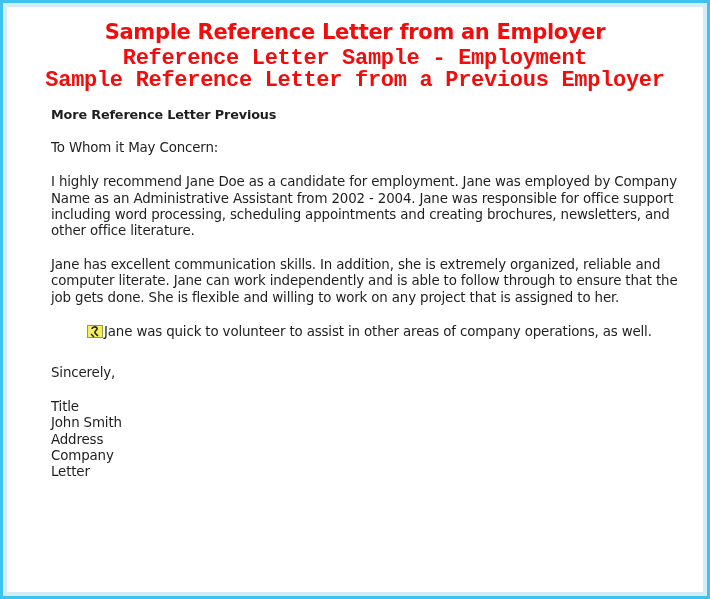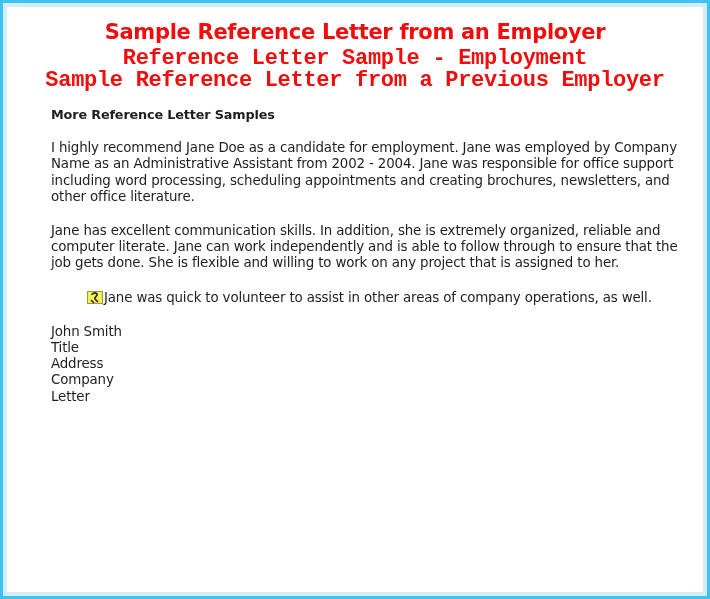--- a/index.html
+++ b/index.html
@@ -31,21 +31,21 @@
     .t2, .t3 { font-size: 22px; line-height: 22px; font-family: Liberation Mono, monospace; }
     .body {
       position: absolute; left: 48px; top: 104px; width: 640px;
       color: #1e1e1e;
       font-size: 13.4px;
       line-height: 16.2px;
       letter-spacing: -0.15px;
     }
     .section-heading { font-weight: bold; margin: 0 0 17px 0; font-size: 12.8px; }
     p { margin: 0 0 18px 0; }
-    .icon-line { display: flex; align-items: center; margin-bottom: 18px; padding-left: 36px; }
+    .icon-line { display: flex; align-items: center; margin-bottom: 25px; padding-left: 36px; }
     .note-icon {
       display: inline-block; width: 16px; height: 13px;
       background: #f4ef5a; border: 1px solid #9a9a40;
       margin-right: 1px; position: relative; box-sizing: border-box;
     }
     .note-icon svg { position: absolute; left: 1px; top: 0; }
     .sig-line { display: block; }
   </style>
 </head>
 <body>
@@ -53,33 +53,35 @@
 <div class="frame">
   <div class="inner"></div>
 
   <div class="titles">
     <div class="t1">Sample Reference Letter from an Employer</div>
     <div class="t2">Reference Letter Sample - Employment</div>
     <div class="t3">Sample Reference Letter from a Previous Employer</div>
   </div>
 
   <div class="body">
-    <div class="section-heading">More Reference Letter Samples</div>
+    <div class="section-heading">More Reference Letter Previous</div>
+    <p>To Whom it May Concern:</p>
     <p>I highly recommend Jane Doe as a candidate for employment. Jane was employed by Company Name as an Administrative Assistant from 2002 - 2004. Jane was responsible for office support including word processing, scheduling appointments and creating brochures, newsletters, and other office literature.</p>
     <p>Jane has excellent communication skills. In addition, she is extremely organized, reliable and computer literate. Jane can work independently and is able to follow through to ensure that the job gets done. She is flexible and willing to work on any project that is assigned to her.</p>
     <div class="icon-line">
       <span class="note-icon">
         <svg width="13" height="12" viewBox="0 0 13 12">
           <path d="M3 3 C3 1,7 0,8 2 C9 4,5 5,6 7 L9 10" stroke="#222" stroke-width="1.6" fill="none"></path>
           <path d="M2 8 L5 11" stroke="#222" stroke-width="1.4" fill="none"></path>
         </svg>
       </span>
       <span>Jane was quick to volunteer to assist in other areas of company operations, as well.</span>
     </div>
+    <p>Sincerely,</p>
     <div>
+      <span class="sig-line">Title</span>
       <span class="sig-line">John Smith</span>
-      <span class="sig-line">Title</span>
       <span class="sig-line">Address</span>
       <span class="sig-line">Company</span>
       <span class="sig-line">Letter</span>
     </div>
   </div>
 </div>
 
 </body></html>

